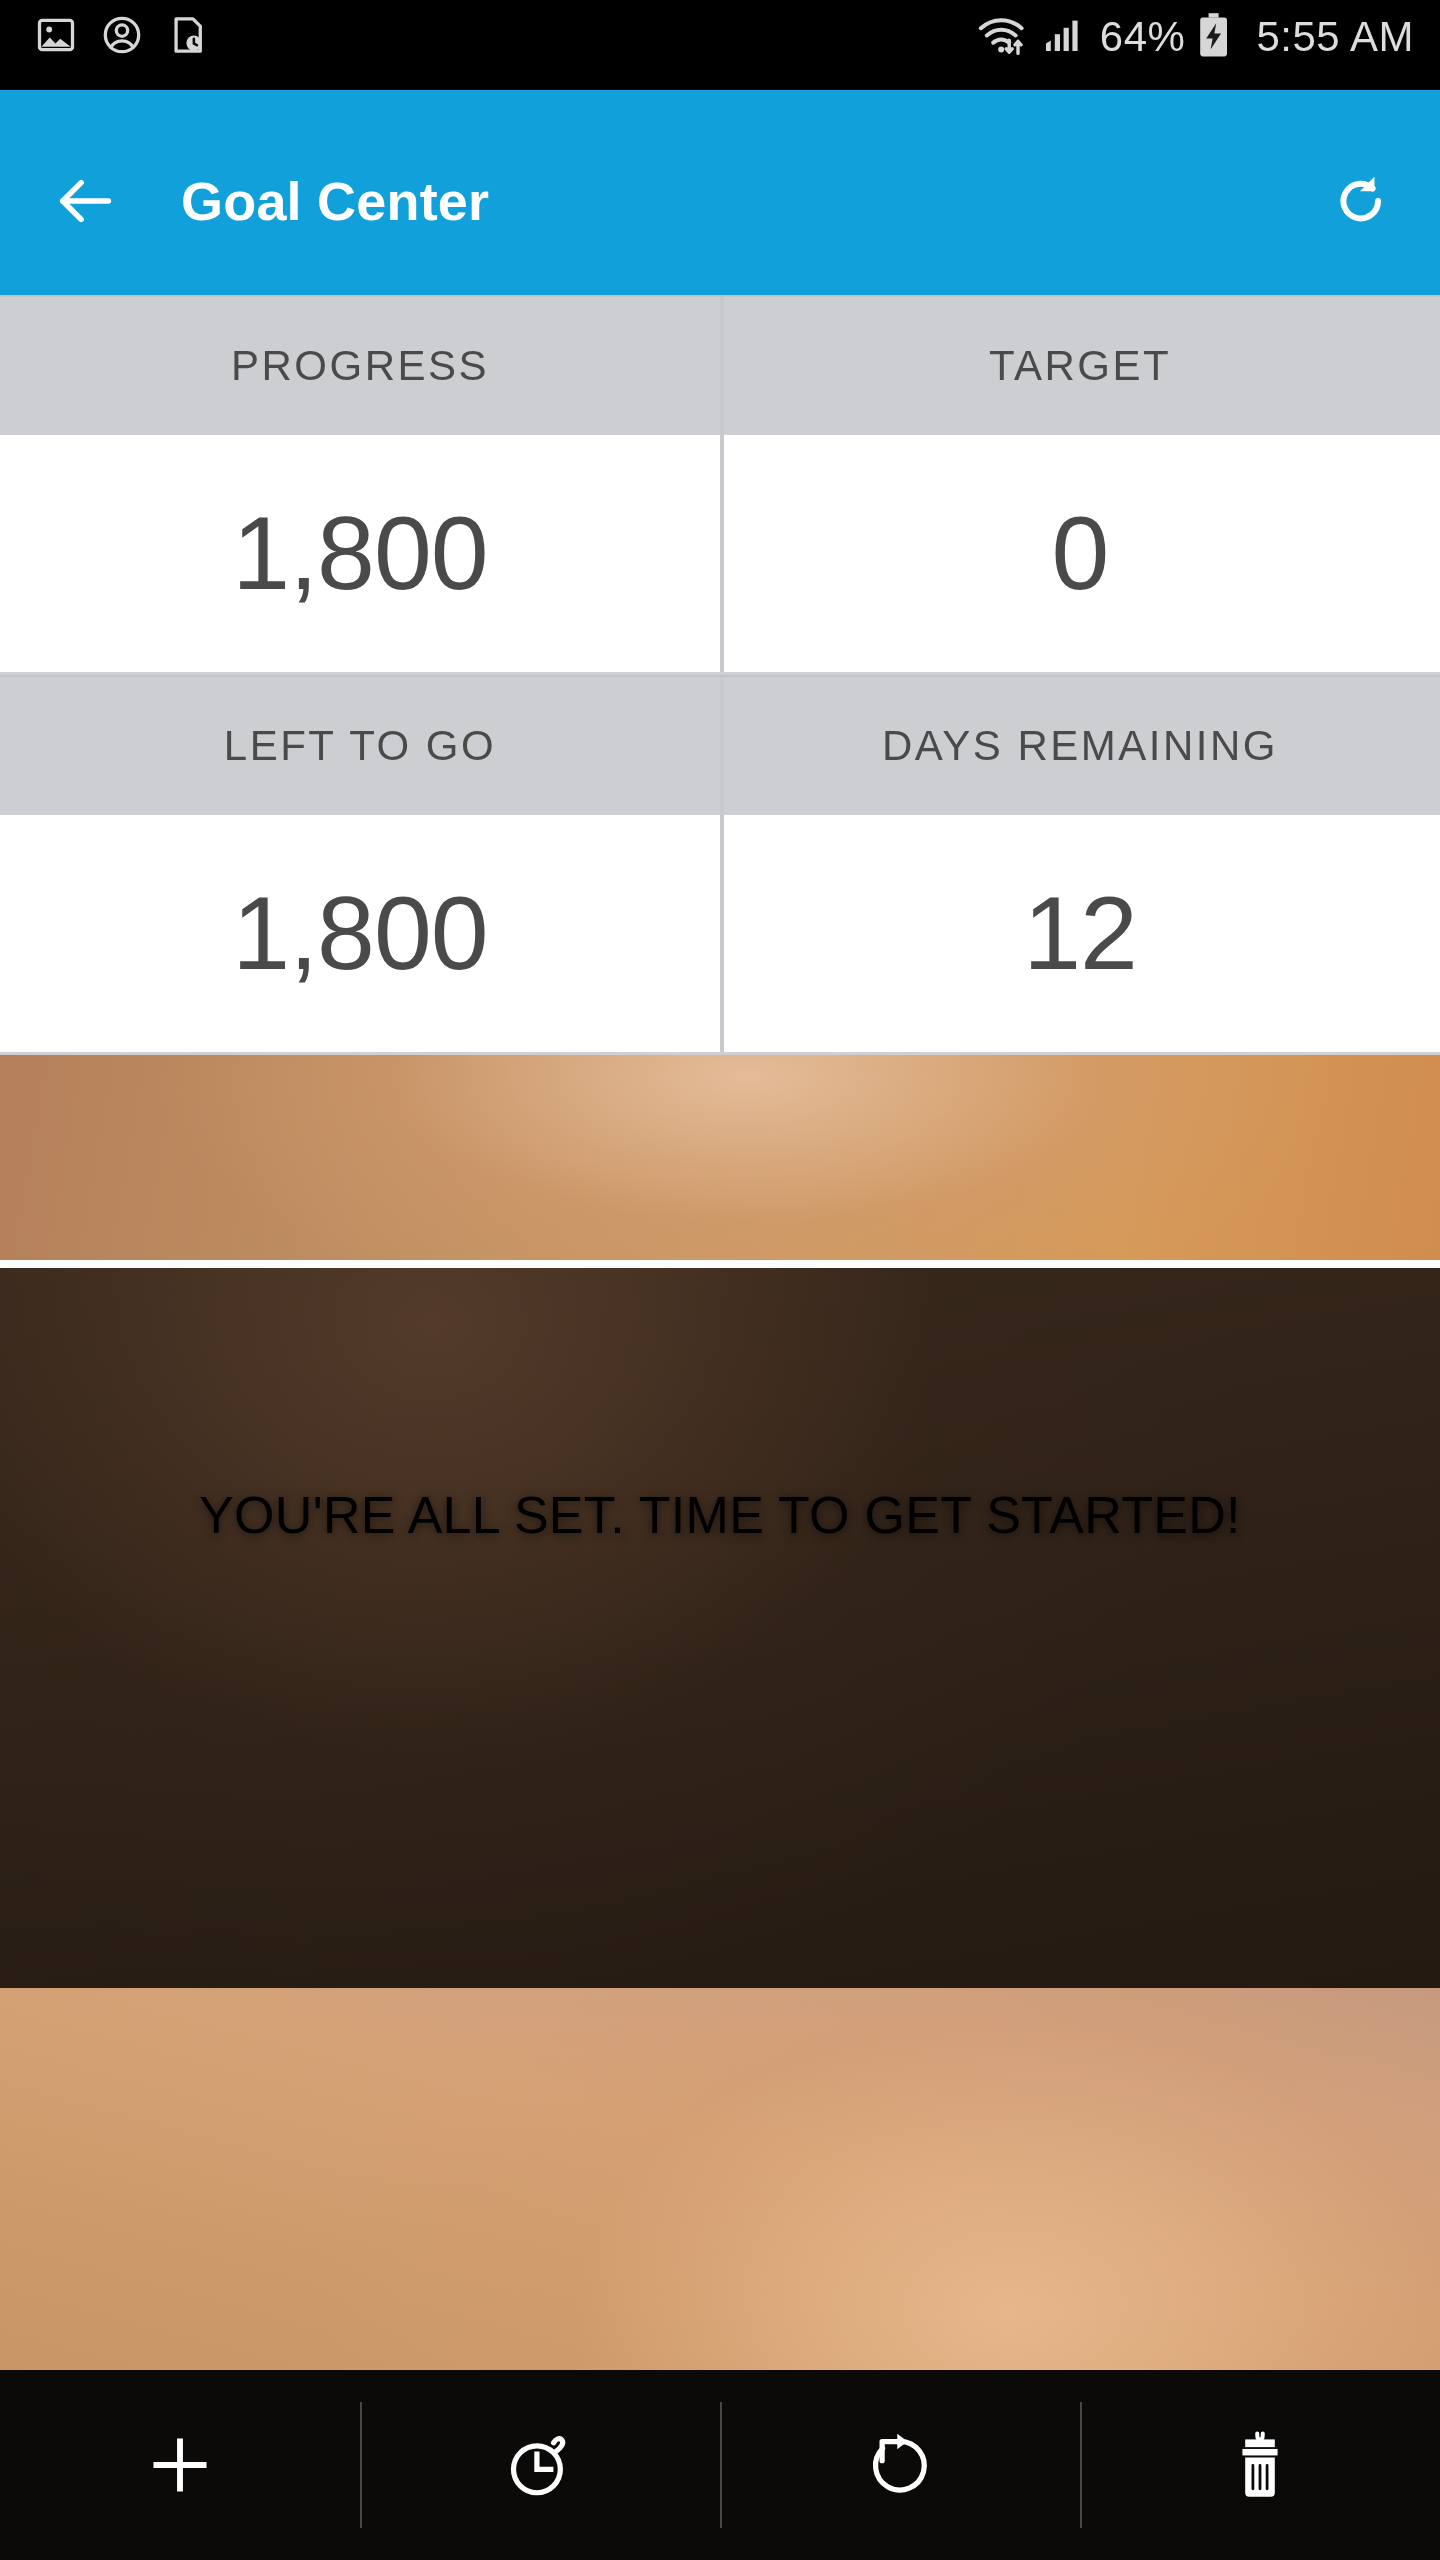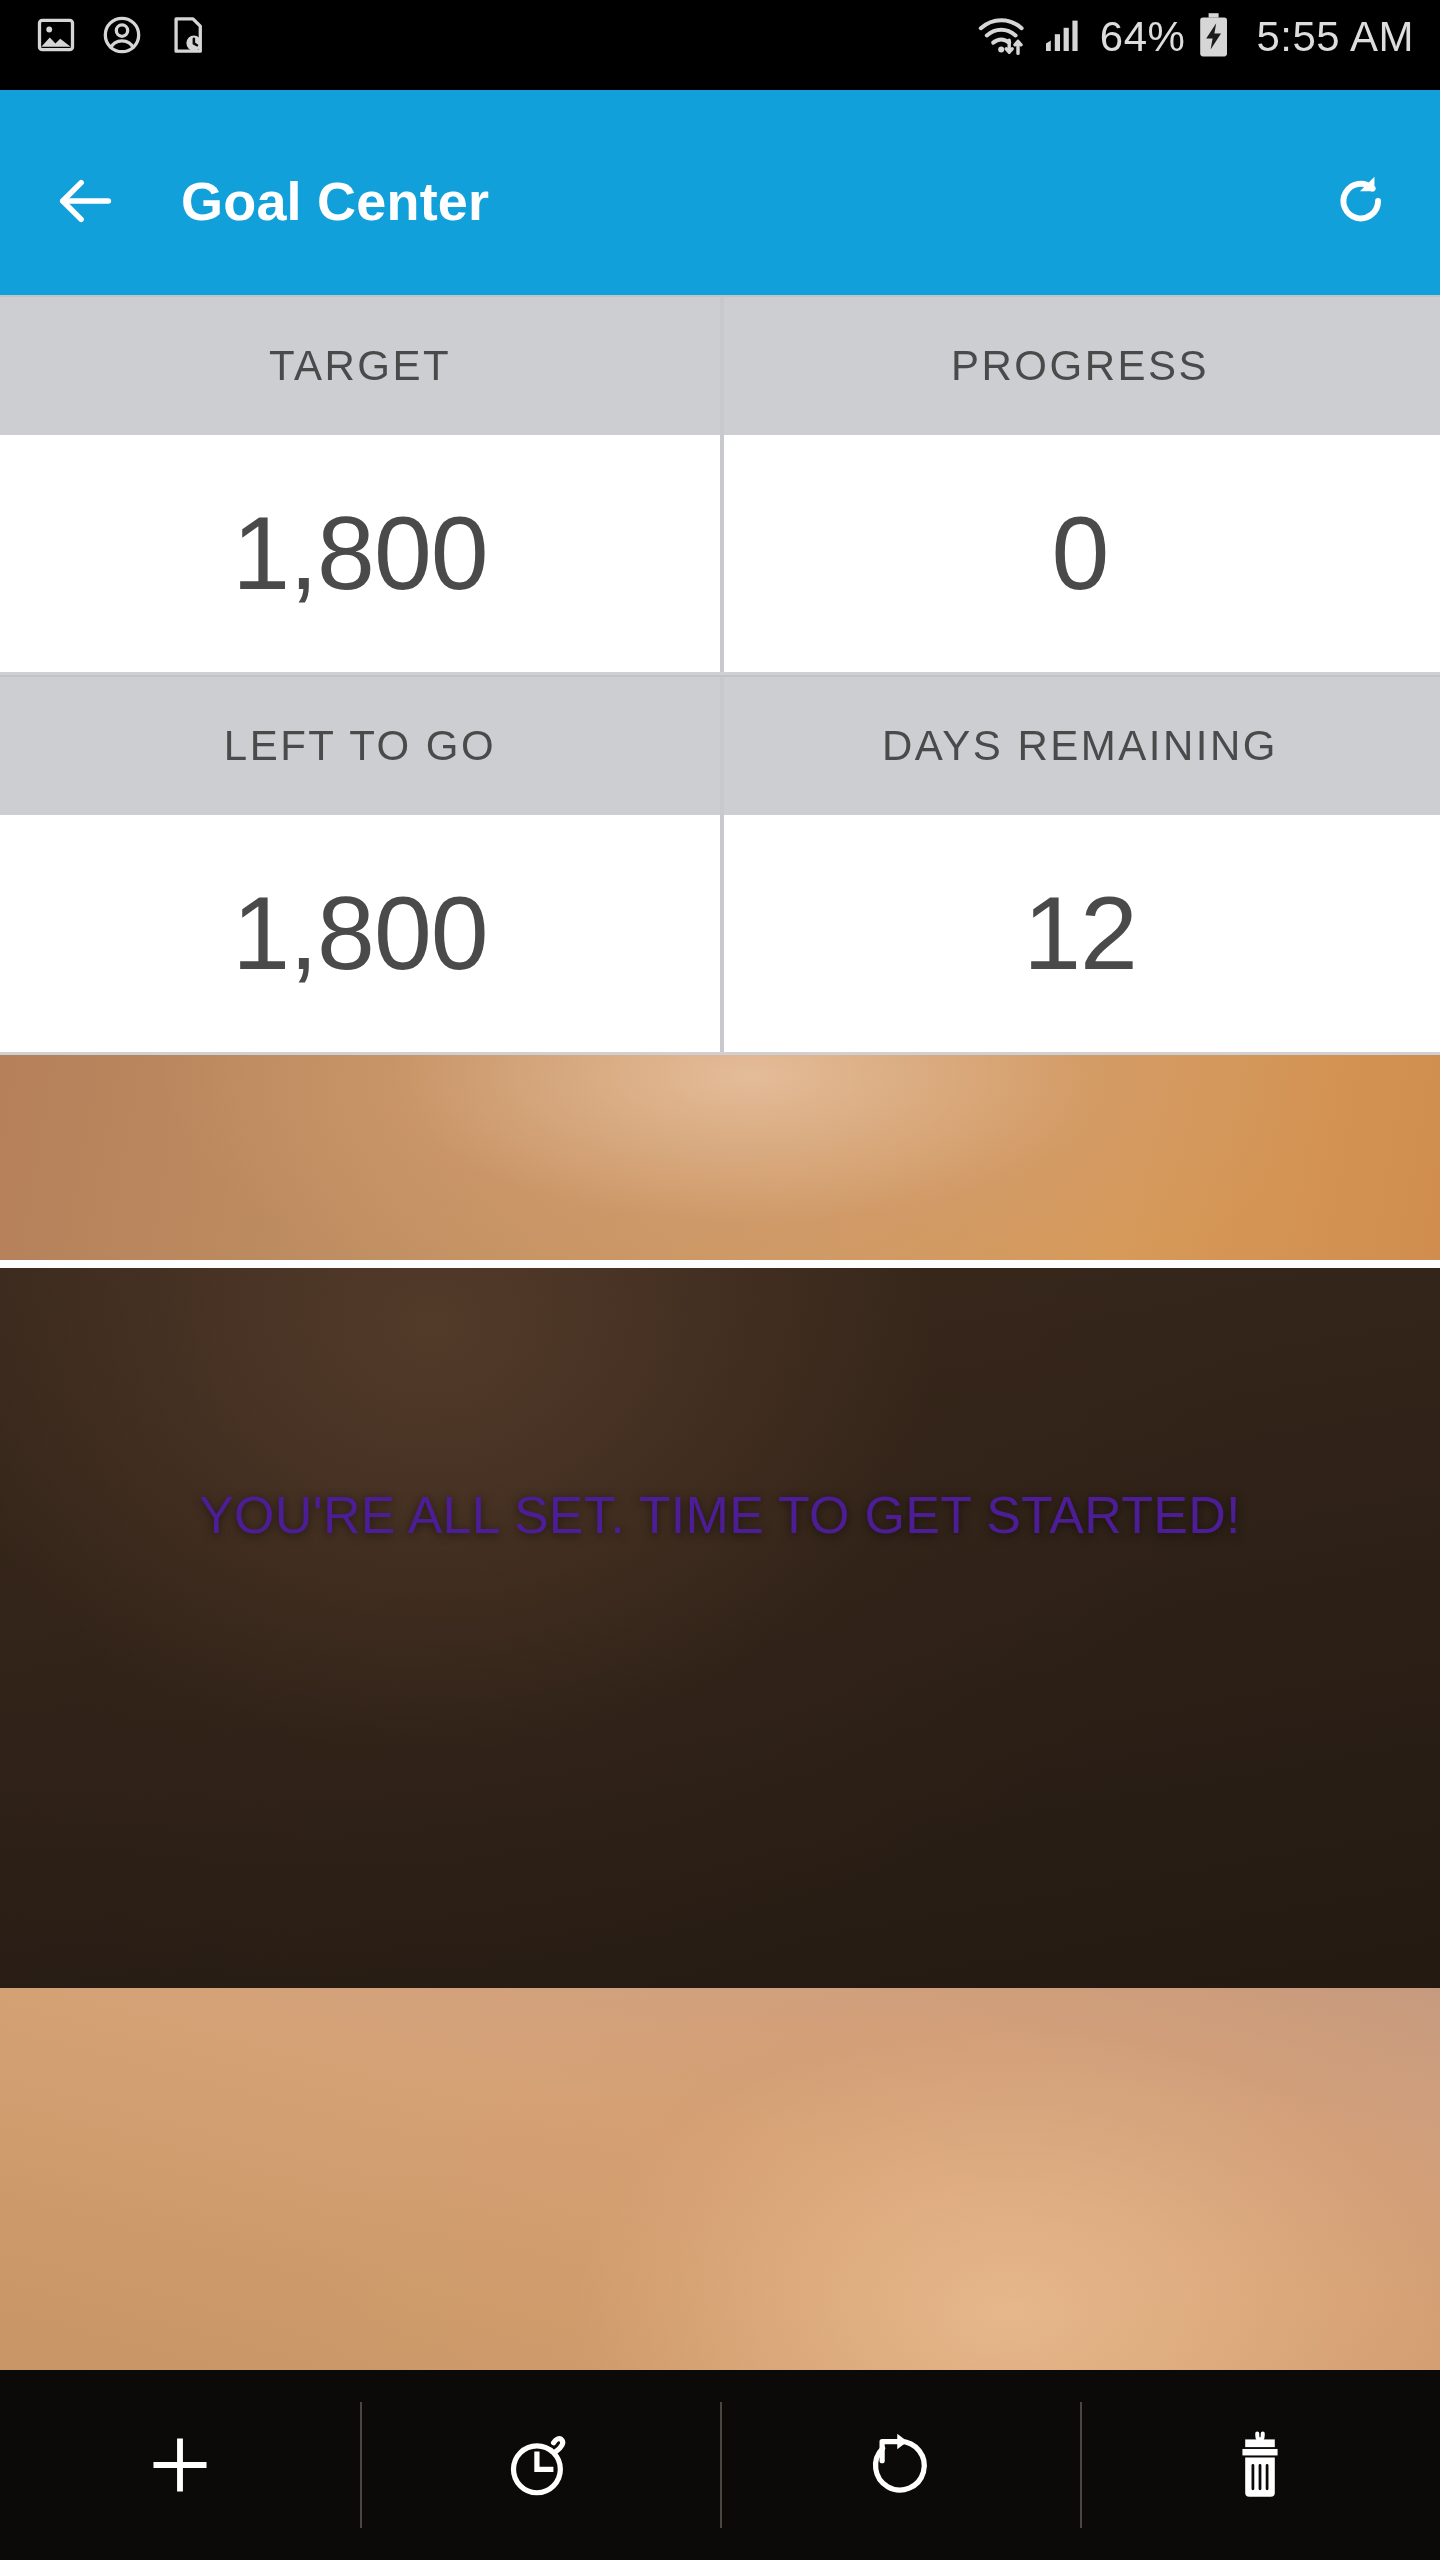--- a/index.html
+++ b/index.html
@@ -101,21 +101,21 @@
       linear-gradient(170deg, #3a2a1e 0%, #332419 32%, #2b1f16 62%, #241a12 100%);
   }
   .photo-bottom {
     position:absolute; left:0; right:0; top:933px; bottom:0;
     background:
       radial-gradient(ellipse 60% 150% at 70% 85%, rgba(232,186,142,0.9) 0%, rgba(212,155,108,0.4) 50%, rgba(200,142,95,0) 80%),
       linear-gradient(15deg, #c79566 0%, #cd9b6b 25%, #d5a277 55%, #cfa183 80%, #c59a80 100%);
   }
   .photo-message {
     position:absolute; left:0; right:0; top:430px;
-    text-align:center; color:#4c1d95;
+    text-align:center; color:#000000;
     font-size:52px; letter-spacing:0.3px;
     text-shadow:0 2px 10px rgba(0,0,0,0.55);
   }
 
   
   .toolbar {
     height:190px; background:#0c0a09; flex:0 0 auto;
     display:flex; align-items:stretch;
   }
   .tb-item {
@@ -203,24 +203,24 @@
         <path d="M17.2 2.6v5.6h-5.6z" fill="#fff"></path>
       </svg>
     </div>
   </div>
 
 
   <div class="stats">
 
     <div class="stat-row stat-head-row">
       <div class="stat-cell">
+        <span class="stat-label">PROGRESS</span>
+      </div>
+      <div class="stat-cell">
         <span class="stat-label">TARGET</span>
-      </div>
-      <div class="stat-cell">
-        <span class="stat-label">PROGRESS</span>
       </div>
     </div>
 
     <div class="stat-row stat-val-row">
       <div class="stat-cell">
         <span class="stat-value">1,800</span>
       </div>
       <div class="stat-cell">
         <span class="stat-value">0</span>
       </div>

